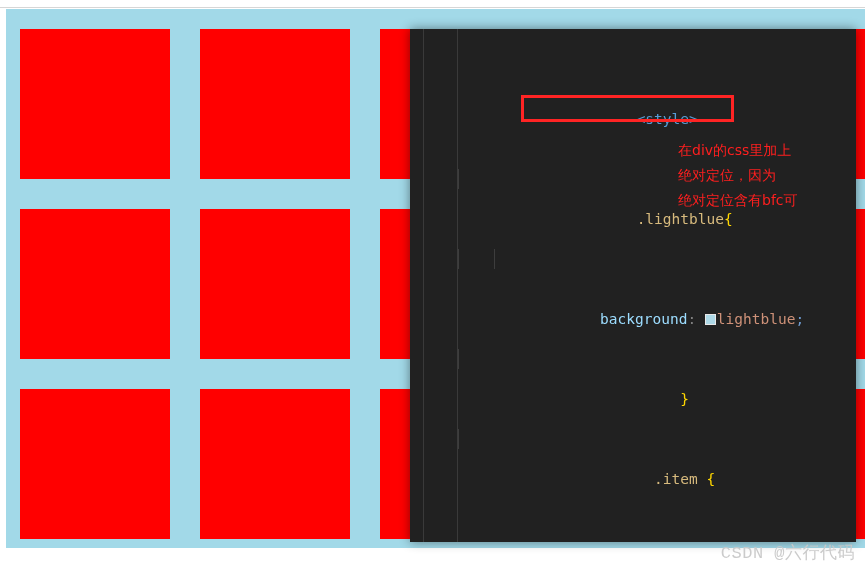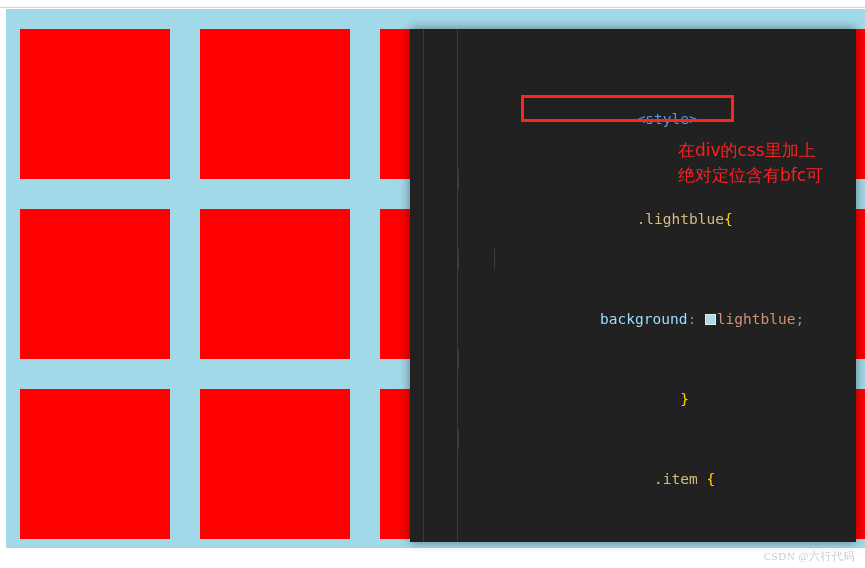--- a/index.html
+++ b/index.html
@@ -128,35 +128,35 @@
   }
 
   
   #annotation {
     position: absolute;
     left: 678px;
     top: 138px;
     width: 180px;
     color: #ff1f1f;
     font-family: "DejaVu Sans", "Liberation Sans", sans-serif;
-    font-size: 17px;
+    font-size: 14px;
     line-height: 25px;
     font-weight: 500;
     letter-spacing: 0px;
   }
   #annotation div { white-space: nowrap; }
 
   
   #watermark {
     position: absolute;
     right: 10px;
     bottom: 4px;
     color: #c9c9c9;
-    font-family: Liberation Serif, serif;
-    font-size: 11px;
+    font-family: Liberation Mono, monospace;
+    font-size: 17px;
     letter-spacing: 0.5px;
     opacity: 0.95;
   }
 </style>
 </head>
 <body>
 
 <div id="browser-page">
 
   <div id="top-rule"></div>
@@ -250,16 +250,17 @@
     
 
   </div>
 
 </div>
 
 <div id="highlight-box"></div>
 
 <div id="annotation">
   <div>在div的css里加上</div>
+  <div>绝对定位，因为</div>
   <div>绝对定位含有bfc可</div>
 </div>
 
 <div id="watermark">CSDN @六行代码</div>
 
 </body></html>

